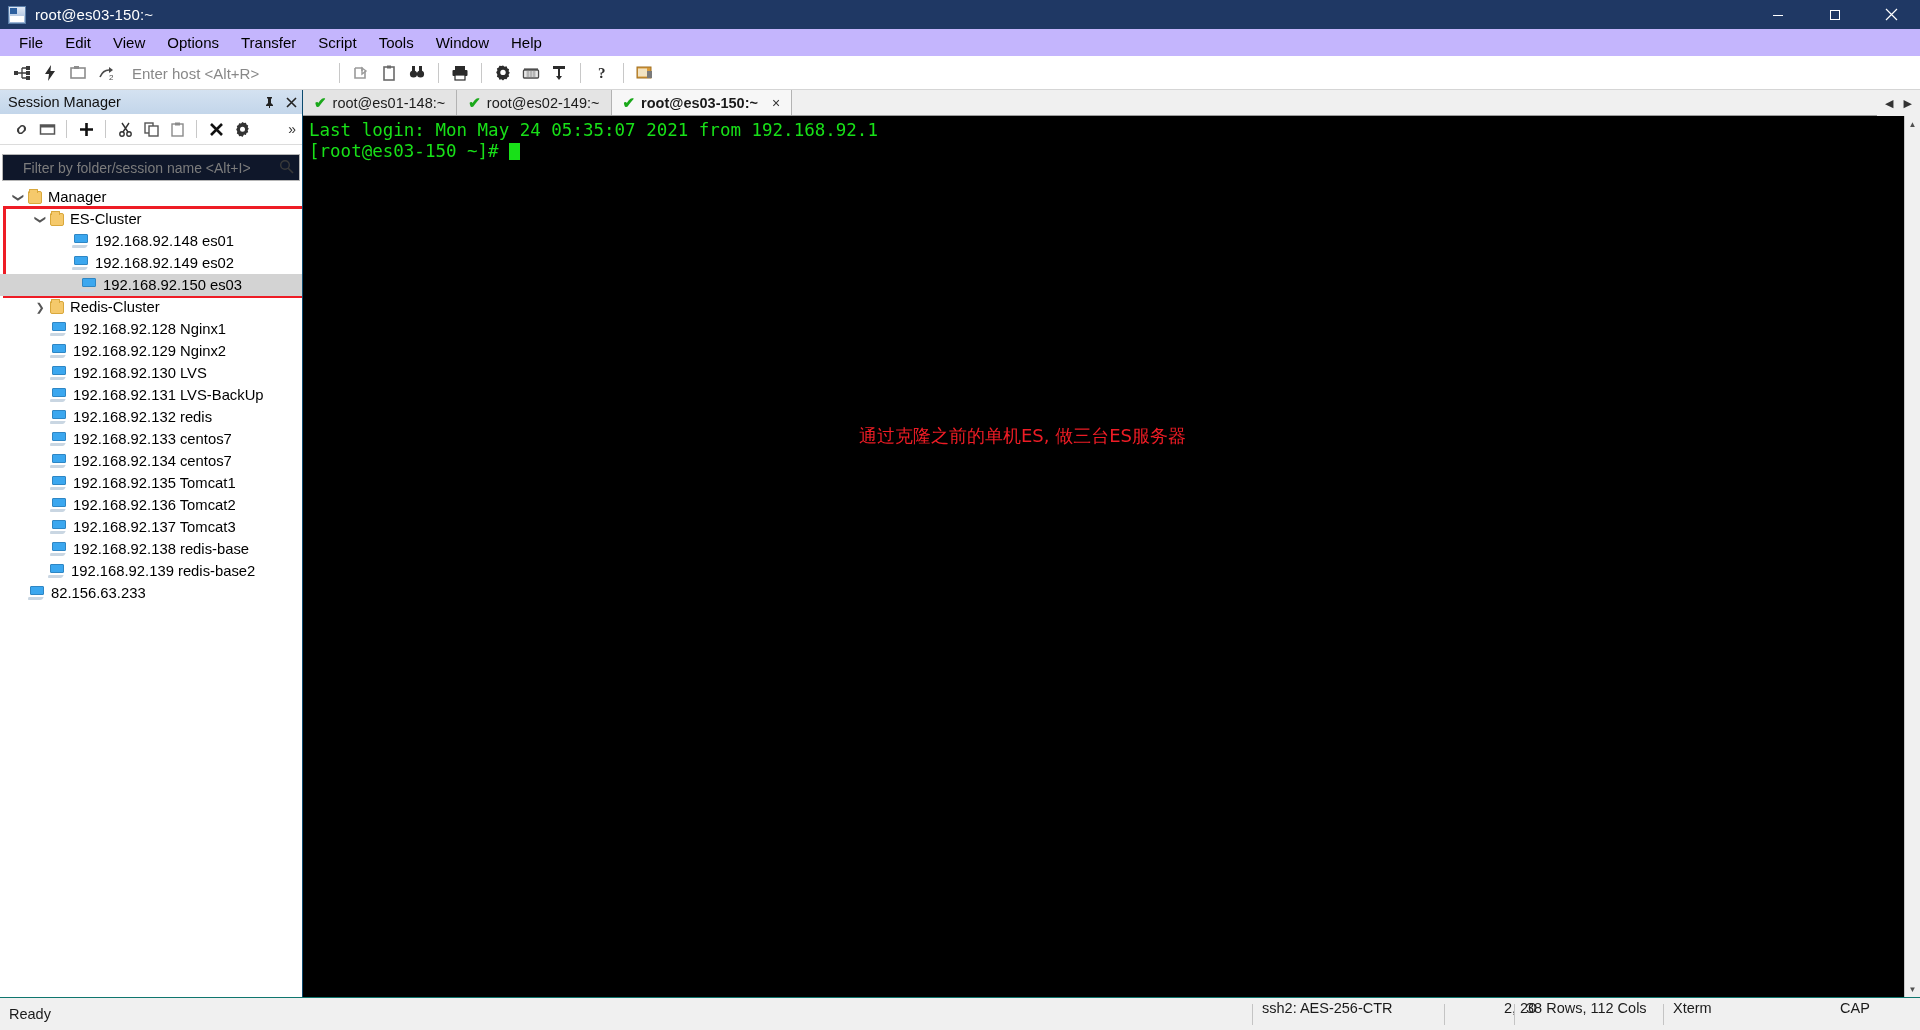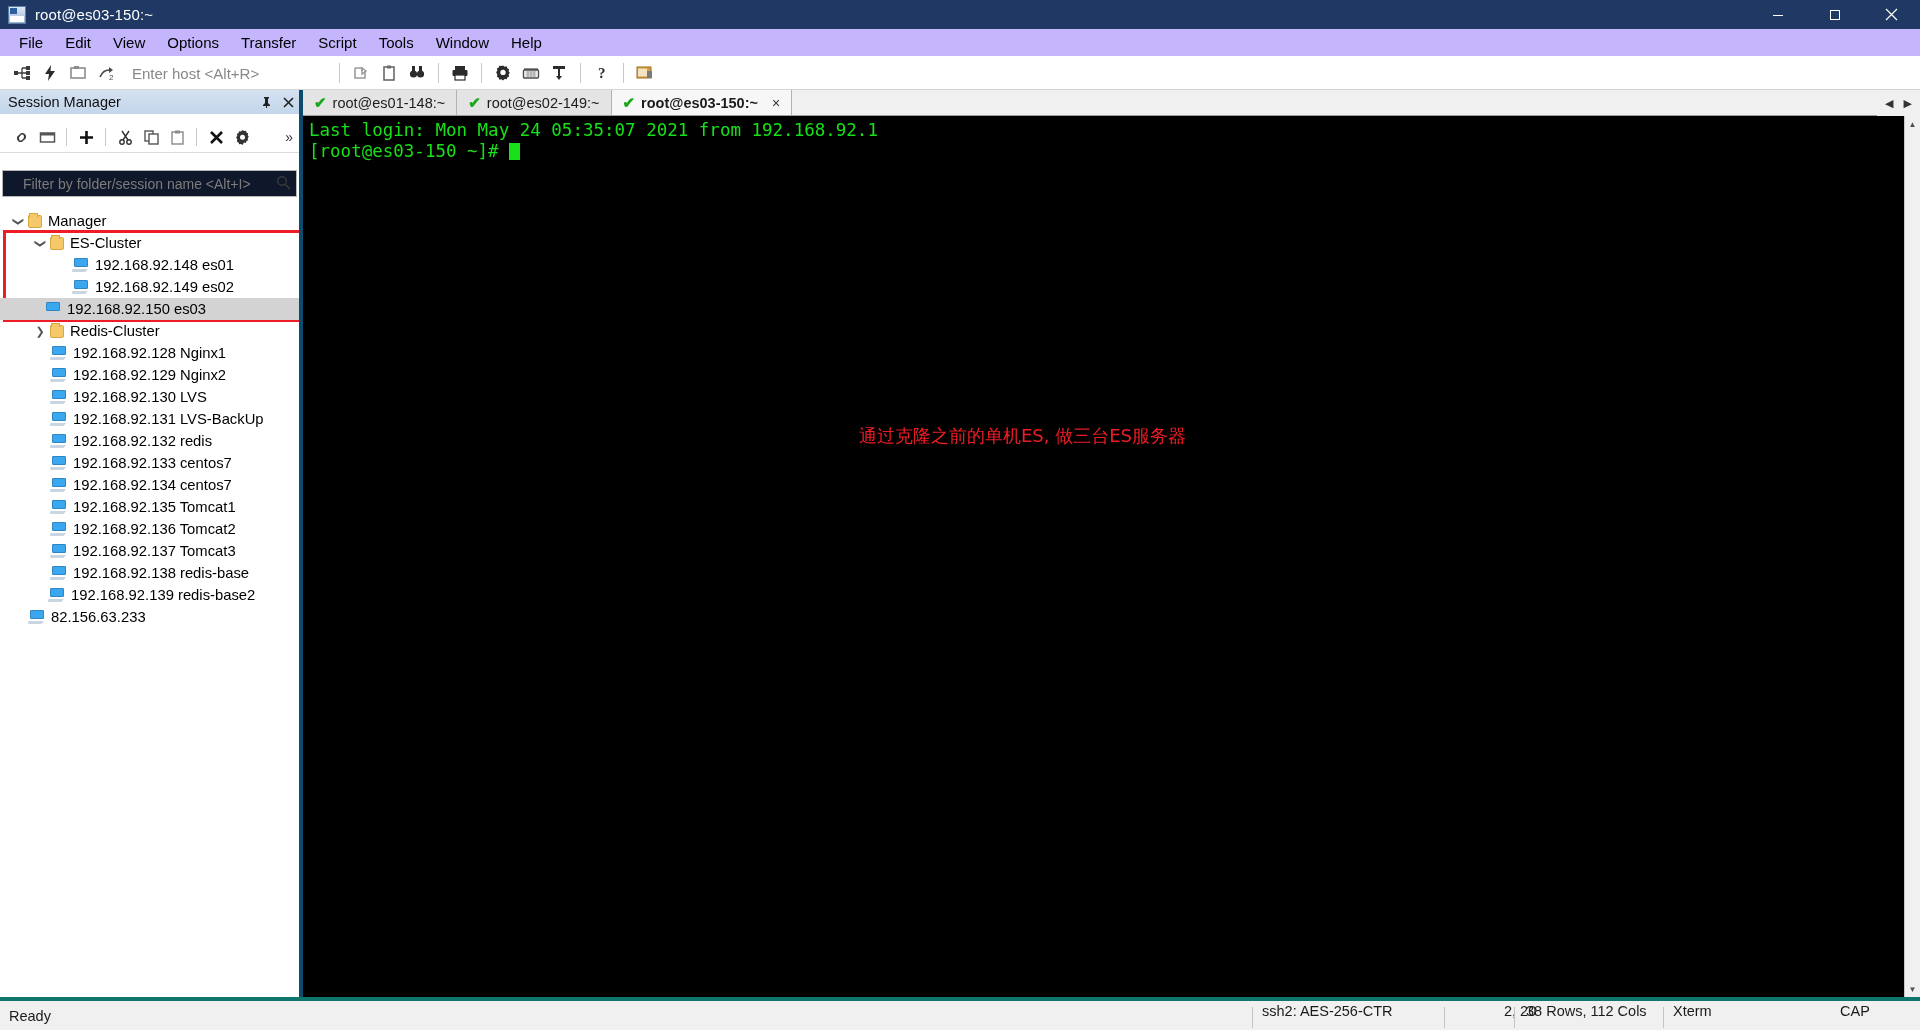--- a/index.html
+++ b/index.html
@@ -70,23 +70,22 @@
     width: 200px; user-select: none;
   }
 
   
   .body-wrap { display: flex; height: 907px; background: #ffffff; }
 
   
   .session-panel {
     width: 303px; flex: none;
     display: flex; flex-direction: column;
-    border-right: 4px solid #0c4a6e;
+    border-right: 1px solid #0c4a6e;
     background: #ffffff;
-    gap: 8px;
   }
   .sp-header {
     height: 24px;
     background: linear-gradient(#d4e2f1, #c3d6ea);
     display: flex; align-items: center;
     padding-left: 8px;
     font-size: 14.5px; color: #101010;
     position: relative;
   }
   .sp-header .hdr-btns { position: absolute; right: 4px; top: 0; height: 24px; display: flex; align-items: center; gap: 8px; }
@@ -214,21 +213,21 @@
     display: flex; flex-direction: column; justify-content: space-between;
   }
   .ts-arrow {
     height: 16px; display: flex; align-items: center; justify-content: center;
     font-size: 8px; color: #505050; background: #f0f0f0;
   }
 
   
   .statusbar {
     height: 33px; background: #f0f0f0;
-    border-top: 4px solid #0f766e;
+    border-top: 1px solid #0f766e;
     display: flex; align-items: center;
     font-size: 14.5px; color: #1b1b1b;
     position: relative;
   }
   .sb-ready { padding-left: 9px; }
   .sb-cell { position: absolute; top: 0; height: 20px; display: flex; align-items: center; }
   .sb-div { position: absolute; top: 6px; width: 1px; height: 21px; background: #c4c4c4; }
 </style>
 </head>
 <body>
@@ -467,21 +466,21 @@
           <span class="tree-label">192.168.92.148 es01</span>
         </div>
         <div class="tree-row" style="padding-left: 52px;">
           <span class="twisty"></span>
           <span class="ico-session">
             <span class="scr"></span>
             <span class="base"></span>
           </span>
           <span class="tree-label">192.168.92.149 es02</span>
         </div>
-        <div class="tree-row selected" style="padding-left: 24px;">
+        <div class="tree-row selected" style="padding-left: 60px;">
           <span class="twisty"></span>
           <span class="ico-session">
             <span class="scr"></span>
             <span class="base"></span>
           </span>
           <span class="tree-label">192.168.92.150 es03</span>
         </div>
         <div class="tree-row" style="padding-left: 30px;">
           <span class="twisty">❯</span>
           <span class="ico-folder"></span>

